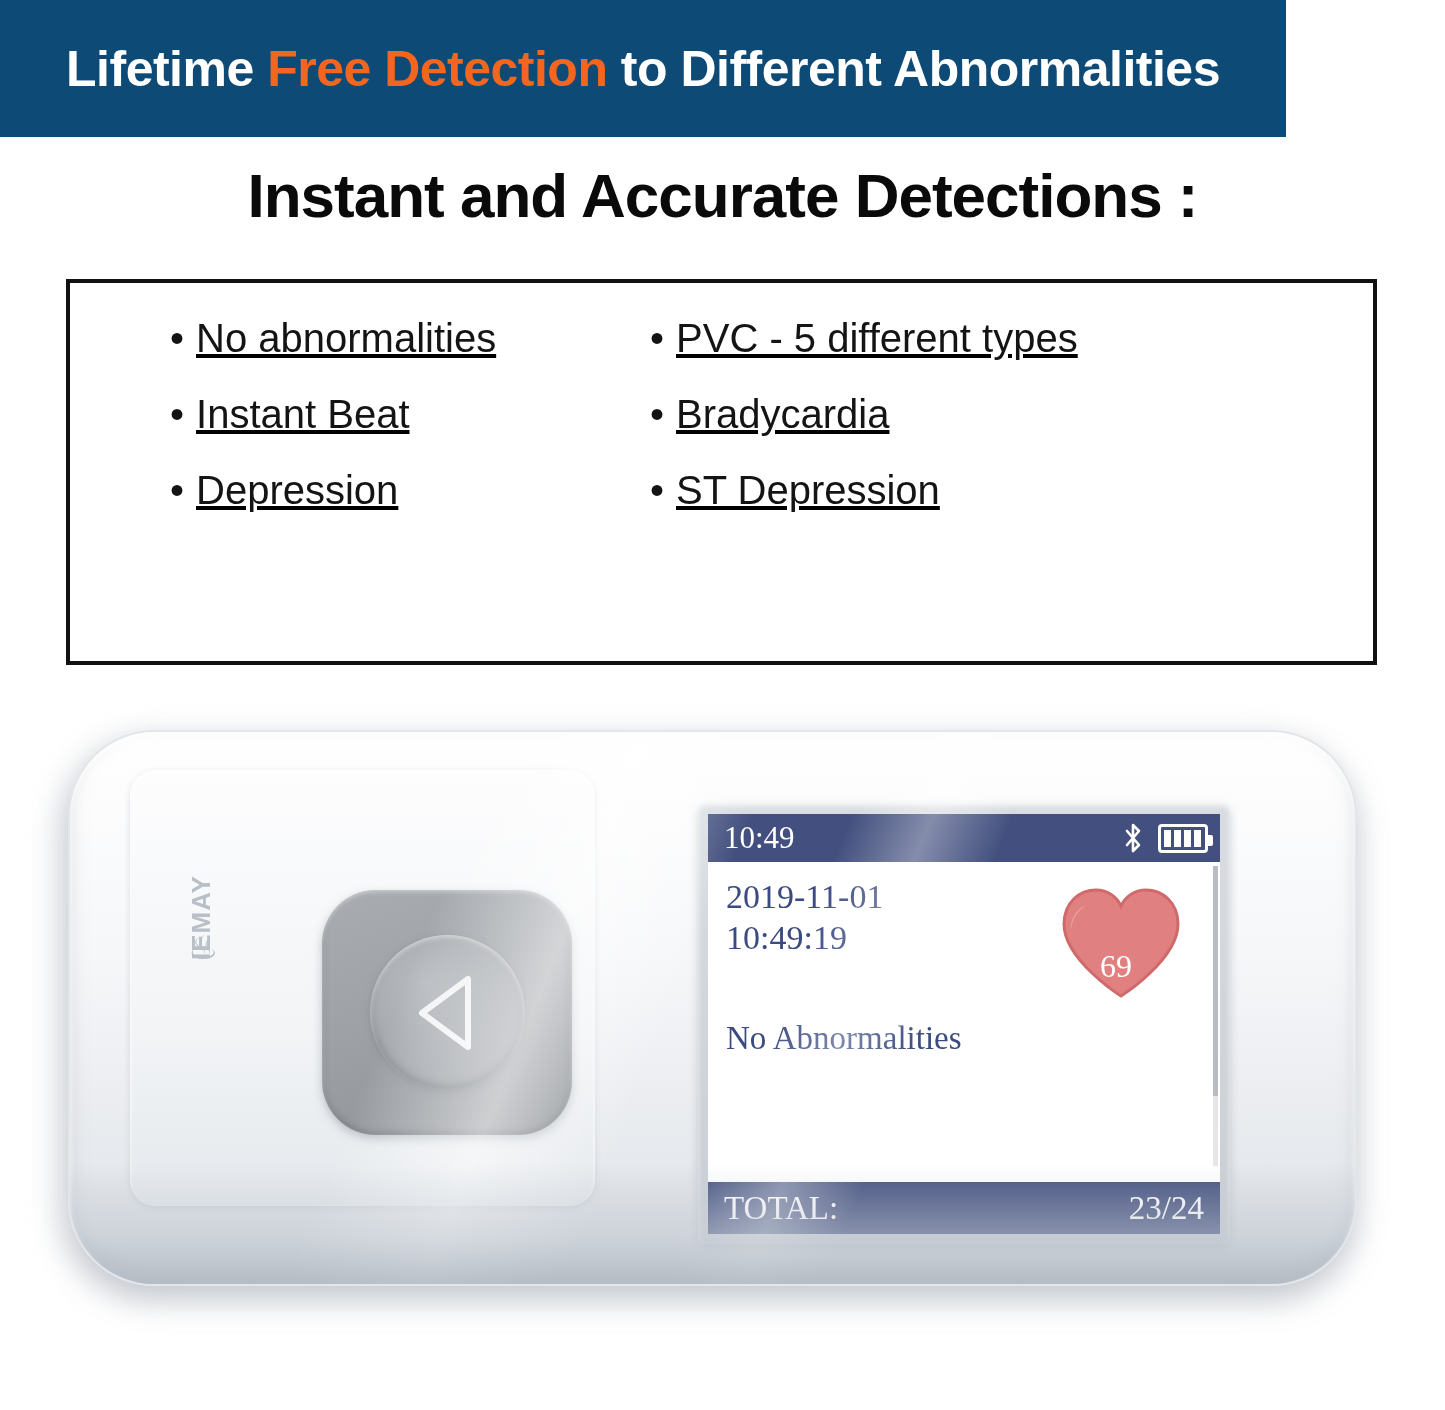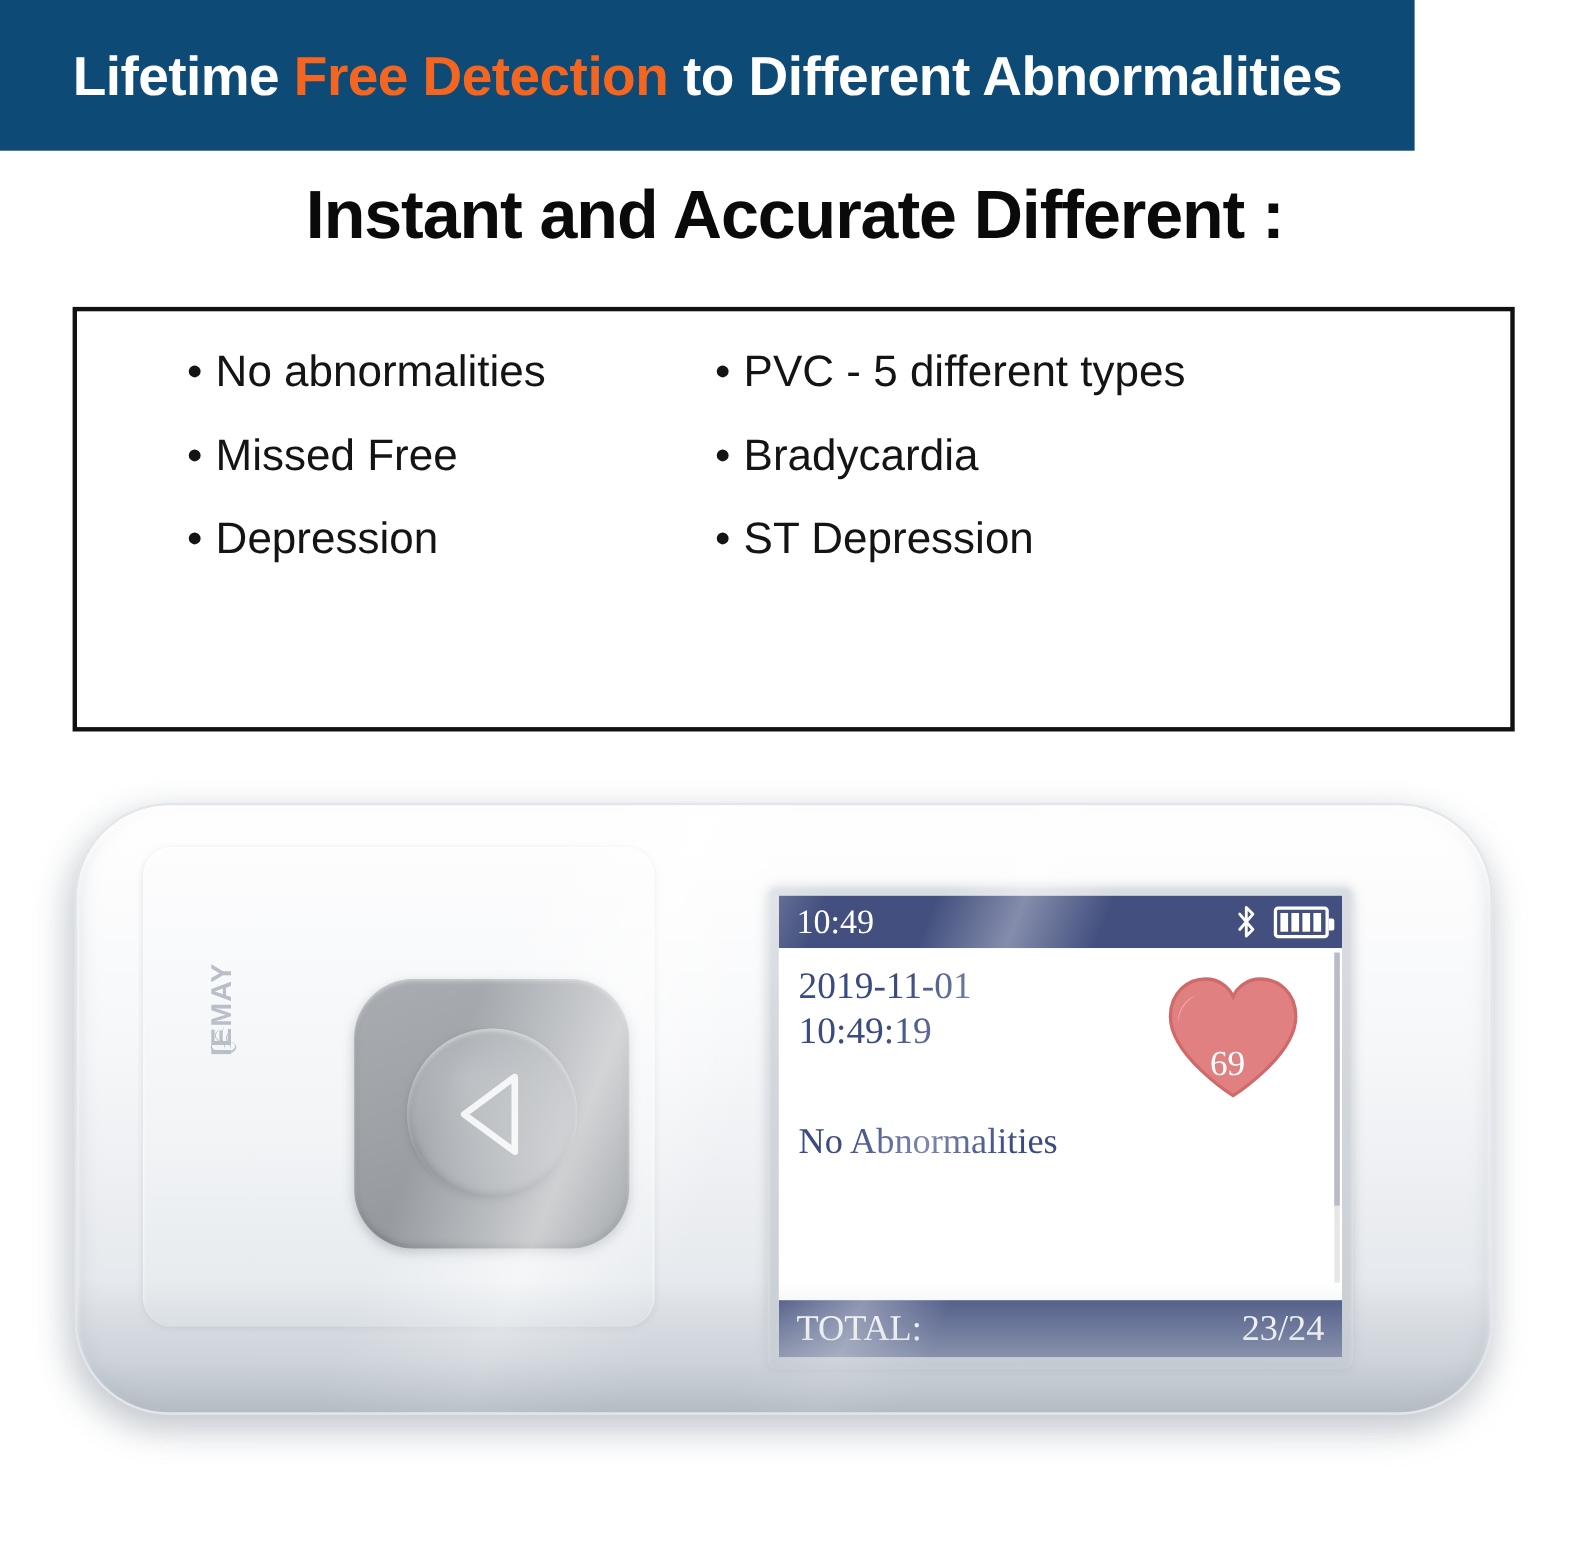--- a/index.html
+++ b/index.html
@@ -61,20 +61,21 @@
     border: 4px solid #111111;
     box-sizing: border-box;
     background: #ffffff;
   }
   .feature-cols {
     position: absolute;
     left: 100px;
     top: 35px;
     width: 1150px;
     display: flex;
+    text-decoration: underline;
   }
   .feature-col {
     width: 470px;
   }
   .feature-col.right {
     width: 560px;
     margin-left: 10px;
   }
   .feature-item {
     font-size: 40px;
@@ -383,30 +384,30 @@
 </style>
 </head>
 <body>
 
 <div class="banner">
   <div class="banner-text">
     <span>Lifetime </span><span class="hl">Free Detection</span><span> to Different Abnormalities</span>
   </div>
 </div>
 
-<div class="headline">Instant and Accurate Different :</div>
+<div class="headline">Instant and Accurate Detections :</div>
 
 <div class="feature-box">
   <div class="feature-cols">
     <div class="feature-col">
       <div class="feature-item">
         <span class="bullet">•</span><span>No abnormalities</span>
       </div>
       <div class="feature-item">
-        <span class="bullet">•</span><span>Missed Free</span>
+        <span class="bullet">•</span><span>Instant Beat</span>
       </div>
       <div class="feature-item">
         <span class="bullet">•</span><span>Depression</span>
       </div>
     </div>
     <div class="feature-col right">
       <div class="feature-item">
         <span class="bullet">•</span><span>PVC - 5 different types</span>
       </div>
       <div class="feature-item">

